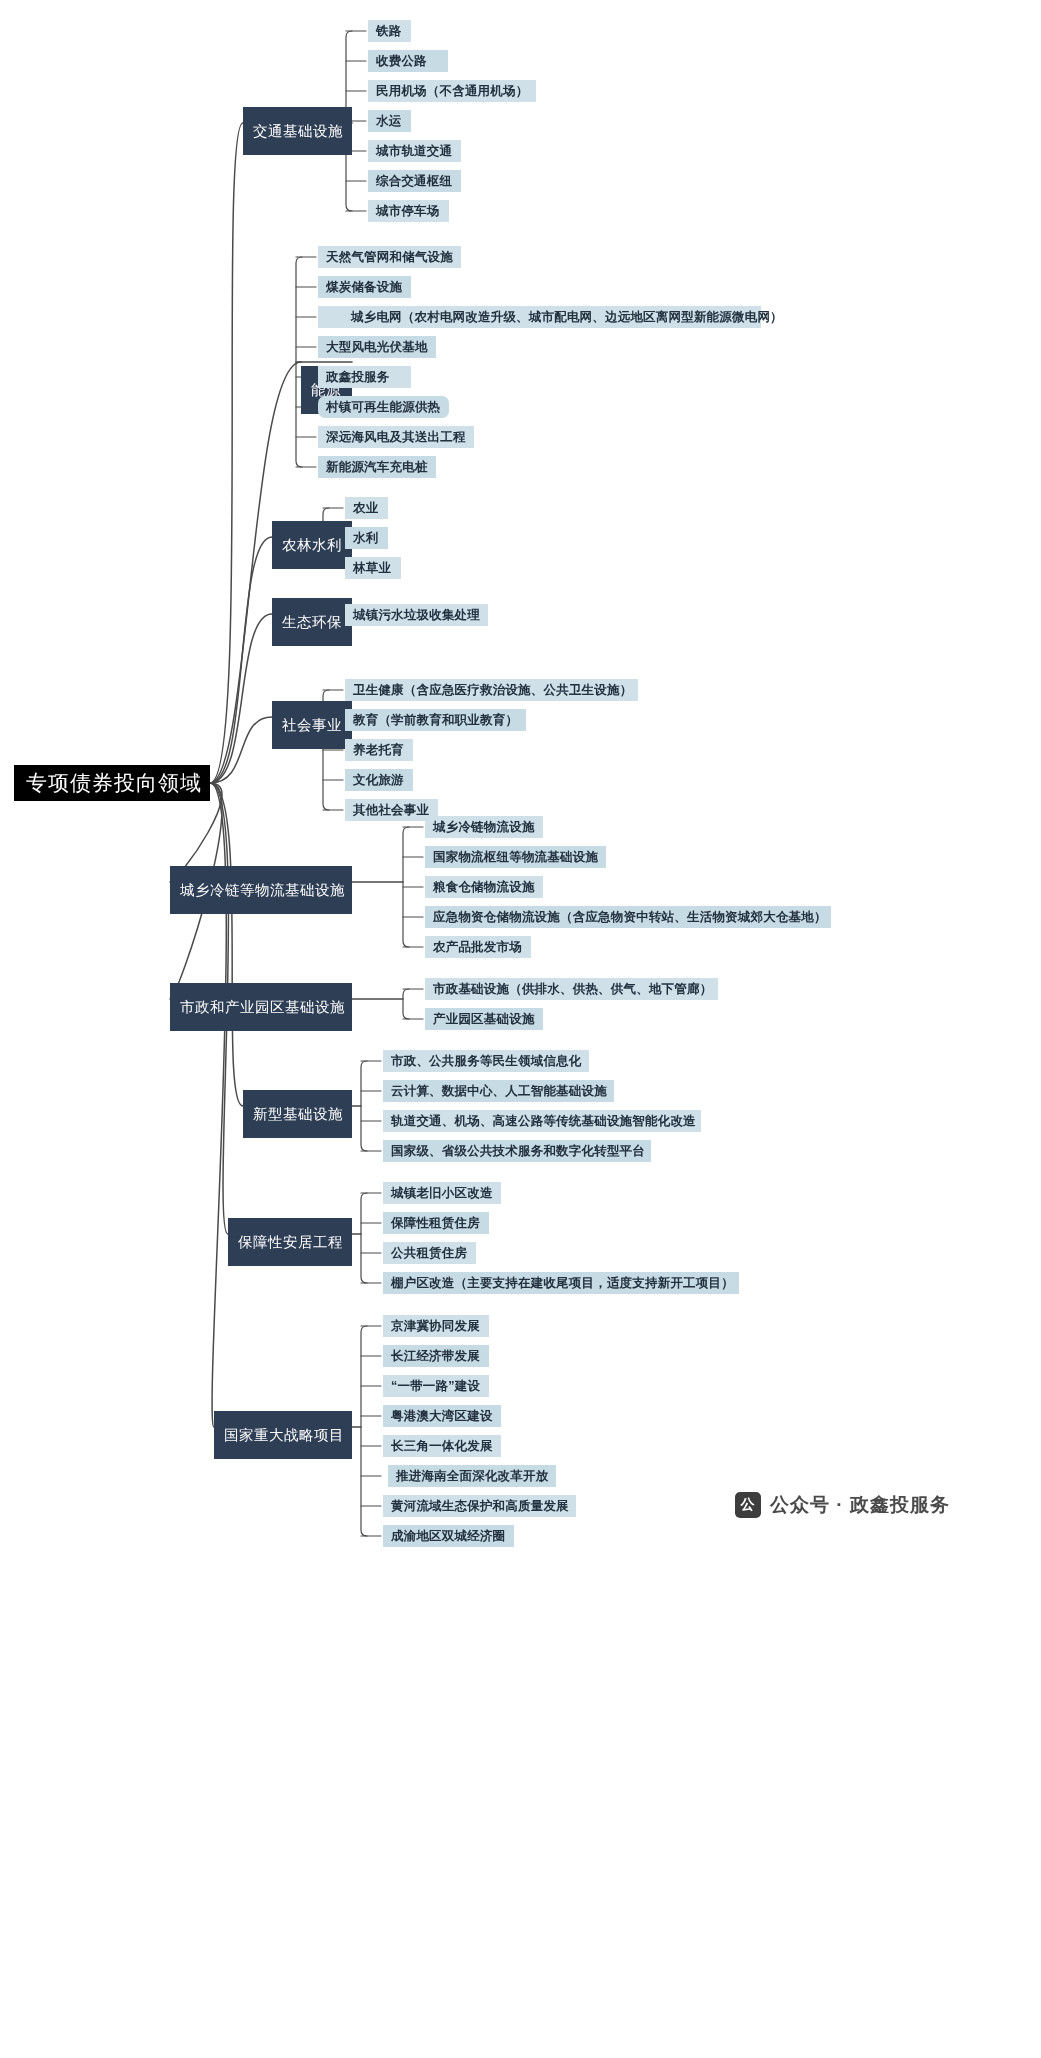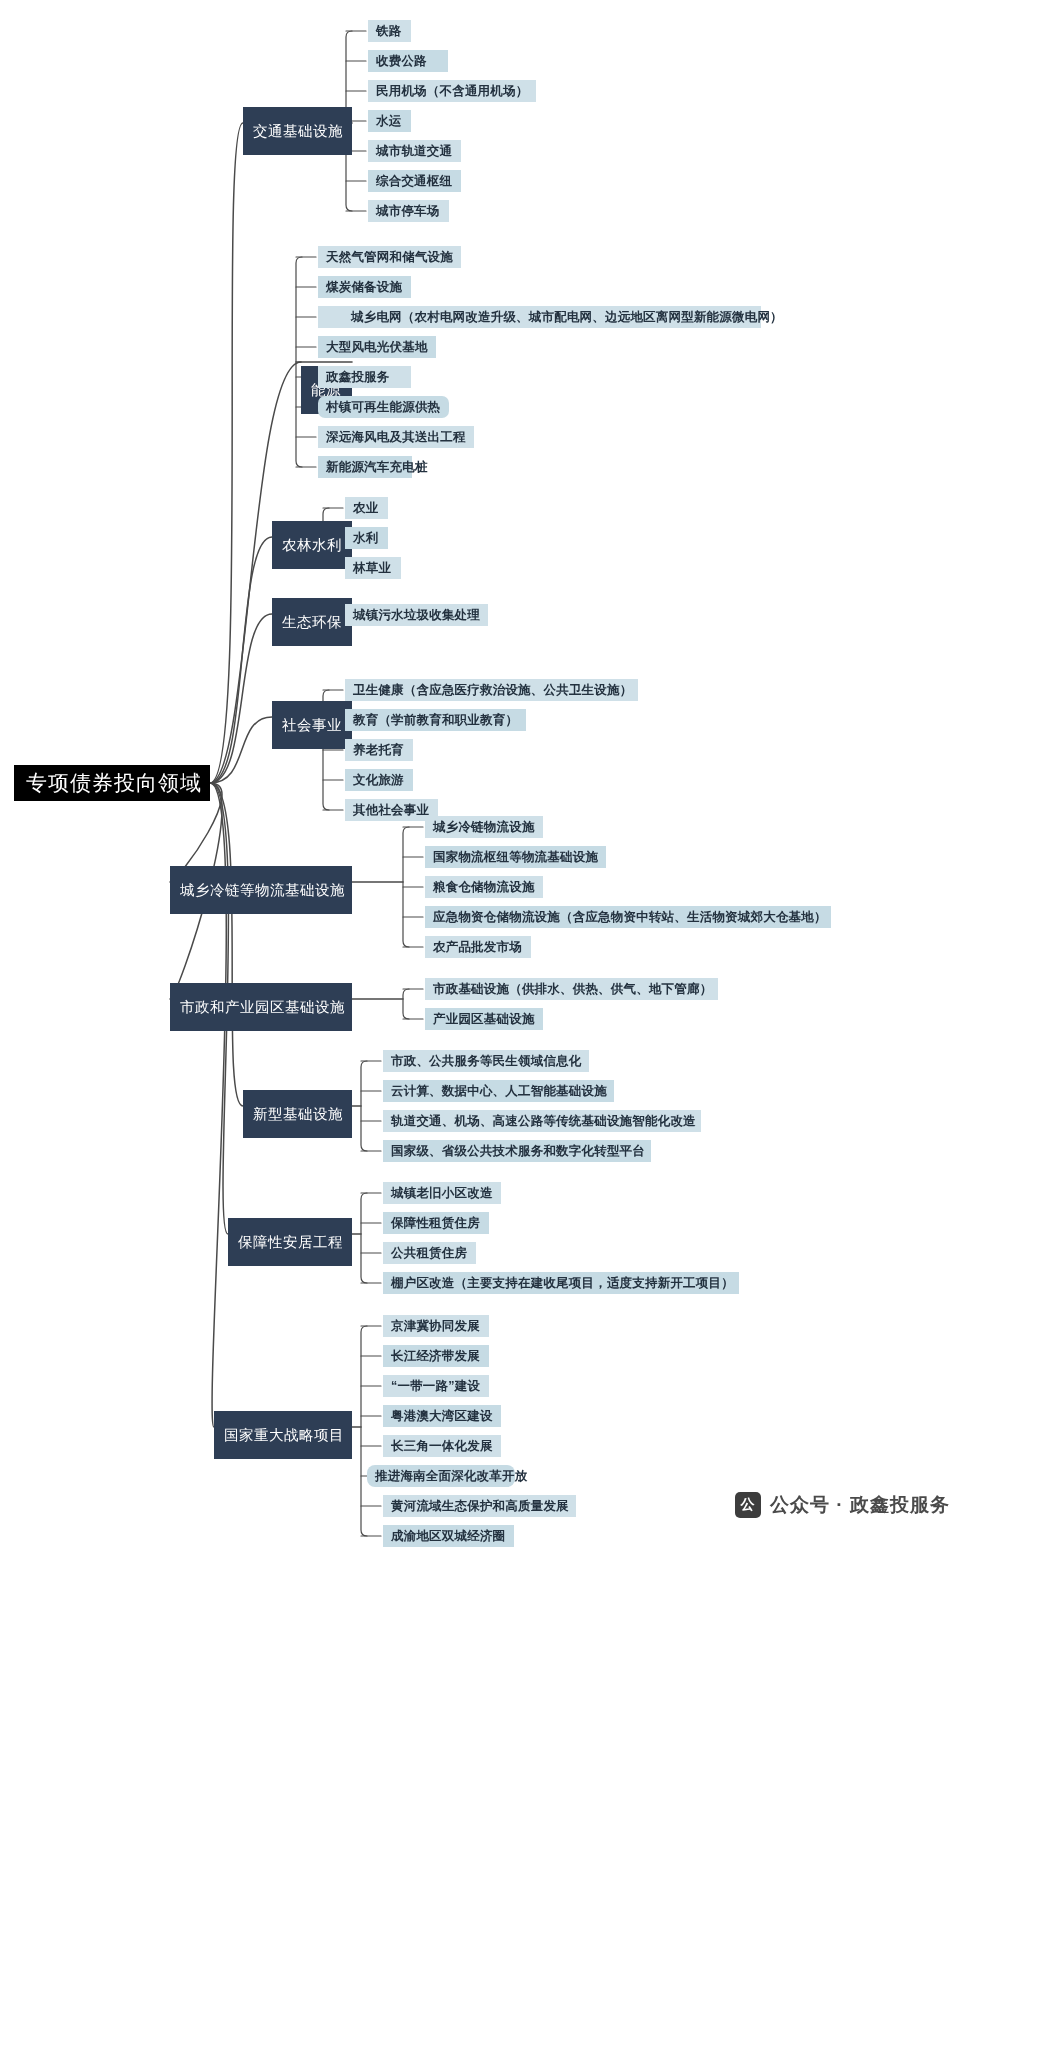--- a/index.html
+++ b/index.html
@@ -146,21 +146,21 @@
       <div class="node leaf alt" style="left: 368px; top: 170px; width: 93px; height: 22px;">综合交通枢纽</div>
       <div class="node leaf" style="left: 368px; top: 200px; width: 81px; height: 22px;">城市停车场</div>
       <div class="node cat" style="left: 301px; top: 346px; width: 51px; height: 32px; margin-top: 20px;">能源</div>
       <div class="node leaf" style="left: 318px; top: 246px; width: 143px; height: 22px;">天然气管网和储气设施</div>
       <div class="node leaf alt" style="left: 318px; top: 276px; width: 93px; height: 22px;">煤炭储备设施</div>
       <div class="node leaf" style="left: 318px; top: 306px; width: 443px; height: 22px; padding-left: 33px;">城乡电网（农村电网改造升级、城市配电网、边远地区离网型新能源微电网）</div>
       <div class="node leaf alt" style="left: 318px; top: 336px; width: 118px; height: 22px;">大型风电光伏基地</div>
       <div class="node leaf" style="left: 318px; top: 366px; width: 93px; height: 22px;">政鑫投服务</div>
       <div class="node leaf alt" style="left: 318px; top: 396px; width: 131px; height: 22px; border-radius: 7px;">村镇可再生能源供热</div>
       <div class="node leaf" style="left: 318px; top: 426px; width: 156px; height: 22px;">深远海风电及其送出工程</div>
-      <div class="node leaf alt" style="left: 318px; top: 456px; width: 94px; height: 22px;">新能源汽车充电桩</div>
+      <div class="node leaf alt" style="left: 318px; top: 456px; width: 118px; height: 22px;">新能源汽车充电桩</div>
       <div class="node cat" style="left: 272px; top: 521px; width: 80px; height: 32px; font-family: Liberation Serif, serif;">农林水利</div>
       <div class="node leaf" style="left: 345px; top: 497px; width: 43px; height: 22px;">农业</div>
       <div class="node leaf alt" style="left: 345px; top: 527px; width: 43px; height: 22px;">水利</div>
       <div class="node leaf" style="left: 345px; top: 557px; width: 56px; height: 22px;">林草业</div>
       <div class="node cat" style="left: 272px; top: 598px; width: 80px; height: 32px;">生态环保</div>
       <div class="node leaf" style="left: 345px; top: 604px; width: 143px; height: 22px;">城镇污水垃圾收集处理</div>
       <div class="node cat" style="left: 272px; top: 701px; width: 80px; height: 32px;">社会事业</div>
       <div class="node leaf" style="left: 345px; top: 679px; width: 293px; height: 22px;">卫生健康（含应急医疗救治设施、公共卫生设施）</div>
       <div class="node leaf alt" style="left: 345px; top: 709px; width: 181px; height: 22px;">教育（学前教育和职业教育）</div>
       <div class="node leaf" style="left: 345px; top: 739px; width: 68px; height: 22px;">养老托育</div>
@@ -184,21 +184,21 @@
       <div class="node leaf" style="left: 383px; top: 1182px; width: 118px; height: 22px;">城镇老旧小区改造</div>
       <div class="node leaf alt" style="left: 383px; top: 1212px; width: 106px; height: 22px;">保障性租赁住房</div>
       <div class="node leaf" style="left: 383px; top: 1242px; width: 93px; height: 22px;">公共租赁住房</div>
       <div class="node leaf alt" style="left: 383px; top: 1272px; width: 356px; height: 22px;">棚户区改造（主要支持在建收尾项目，适度支持新开工项目）</div>
       <div class="node cat" style="left: 214px; top: 1411px; width: 138px; height: 32px;">国家重大战略项目</div>
       <div class="node leaf" style="left: 383px; top: 1315px; width: 106px; height: 22px;">京津冀协同发展</div>
       <div class="node leaf alt" style="left: 383px; top: 1345px; width: 106px; height: 22px;">长江经济带发展</div>
       <div class="node leaf" style="left: 383px; top: 1375px; width: 106px; height: 22px;">“一带一路”建设</div>
       <div class="node leaf alt" style="left: 383px; top: 1405px; width: 118px; height: 22px;">粤港澳大湾区建设</div>
       <div class="node leaf" style="left: 383px; top: 1435px; width: 118px; height: 22px;">长三角一体化发展</div>
-      <div class="node leaf alt" style="left: 367px; top: 1465px; width: 148px; height: 22px; border-radius: 8px;">推进海南全面深化改革开放</div>
+      <div class="node leaf alt" style="left: 388px; top: 1465px; width: 168px; height: 22px;">推进海南全面深化改革开放</div>
       <div class="node leaf" style="left: 383px; top: 1495px; width: 193px; height: 22px;">黄河流域生态保护和高质量发展</div>
       <div class="node leaf alt" style="left: 383px; top: 1525px; width: 131px; height: 22px;">成渝地区双城经济圈</div>
     </div>
 
   <div class="watermark" style="left:735px;top:1492px;">
     <span class="wm-logo">公</span>
     <span>公众号 · 政鑫投服务</span>
   </div>
 </div>
 

